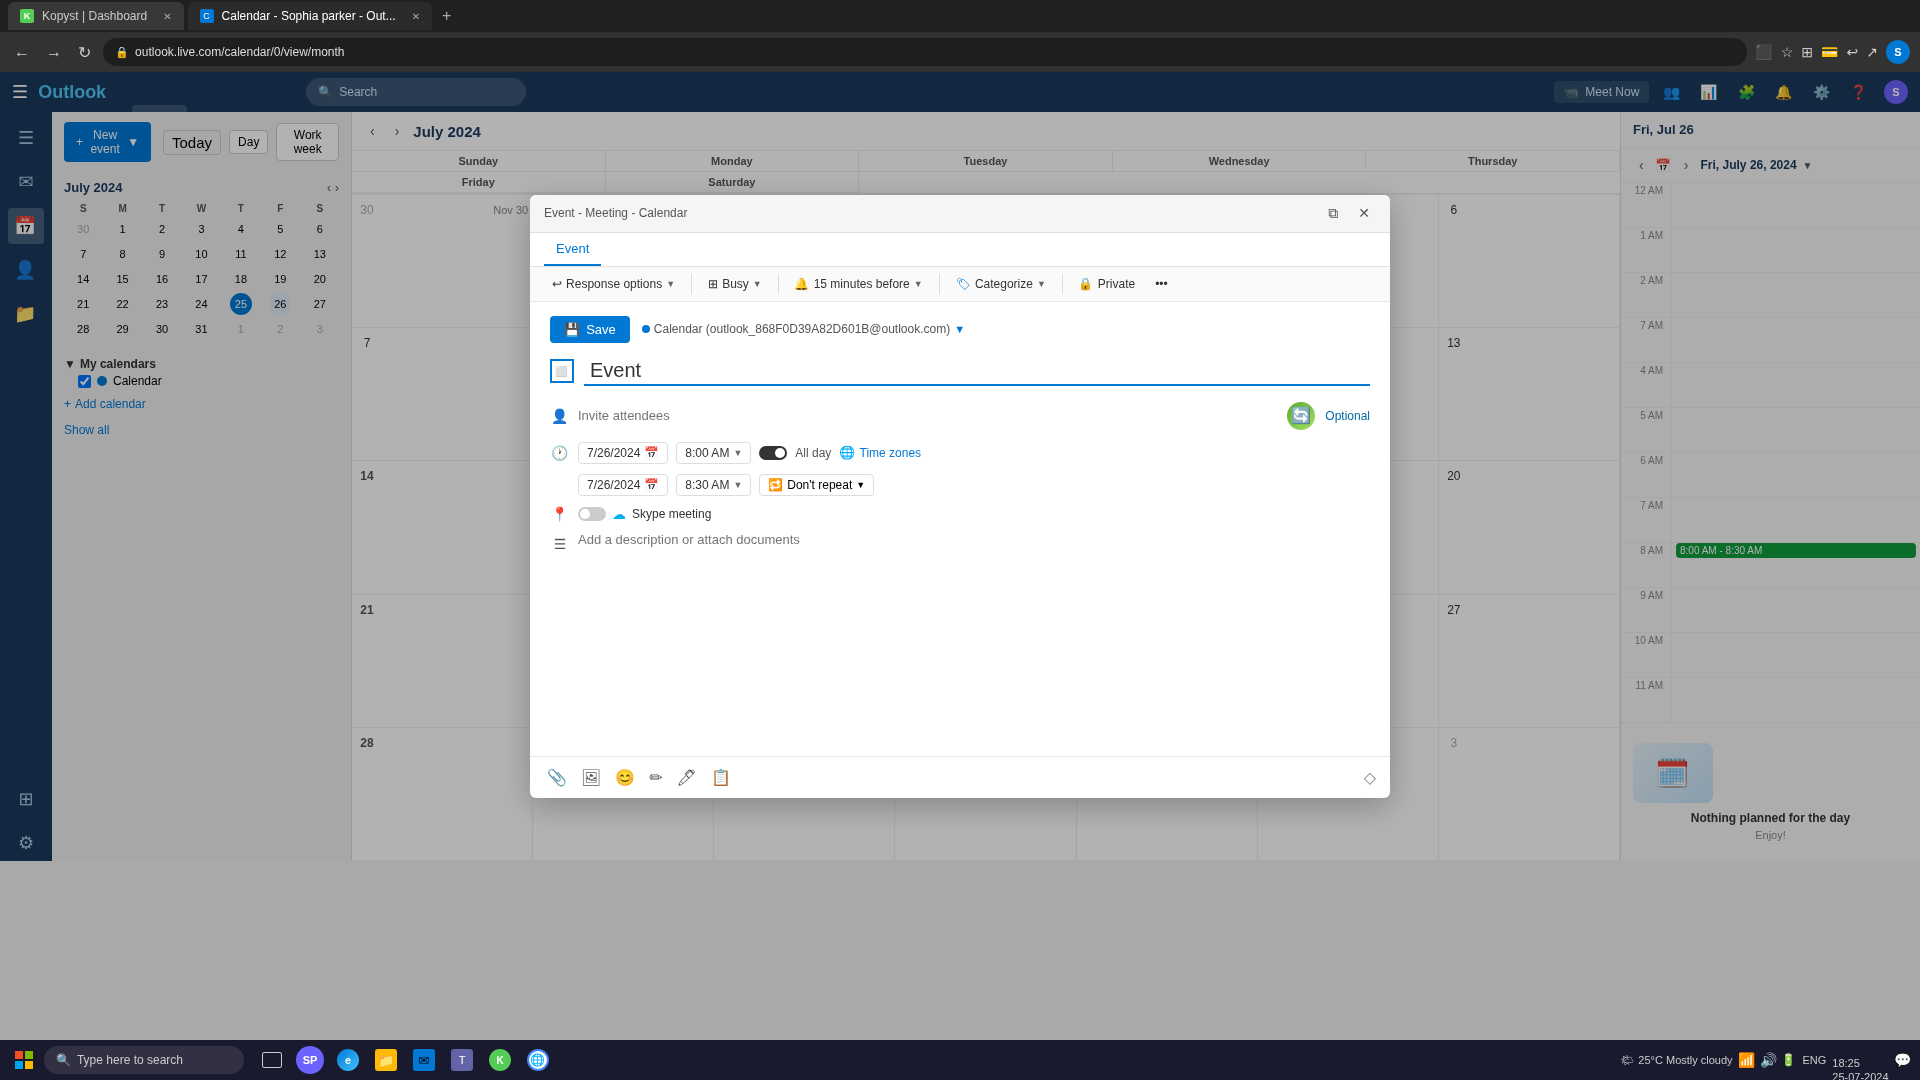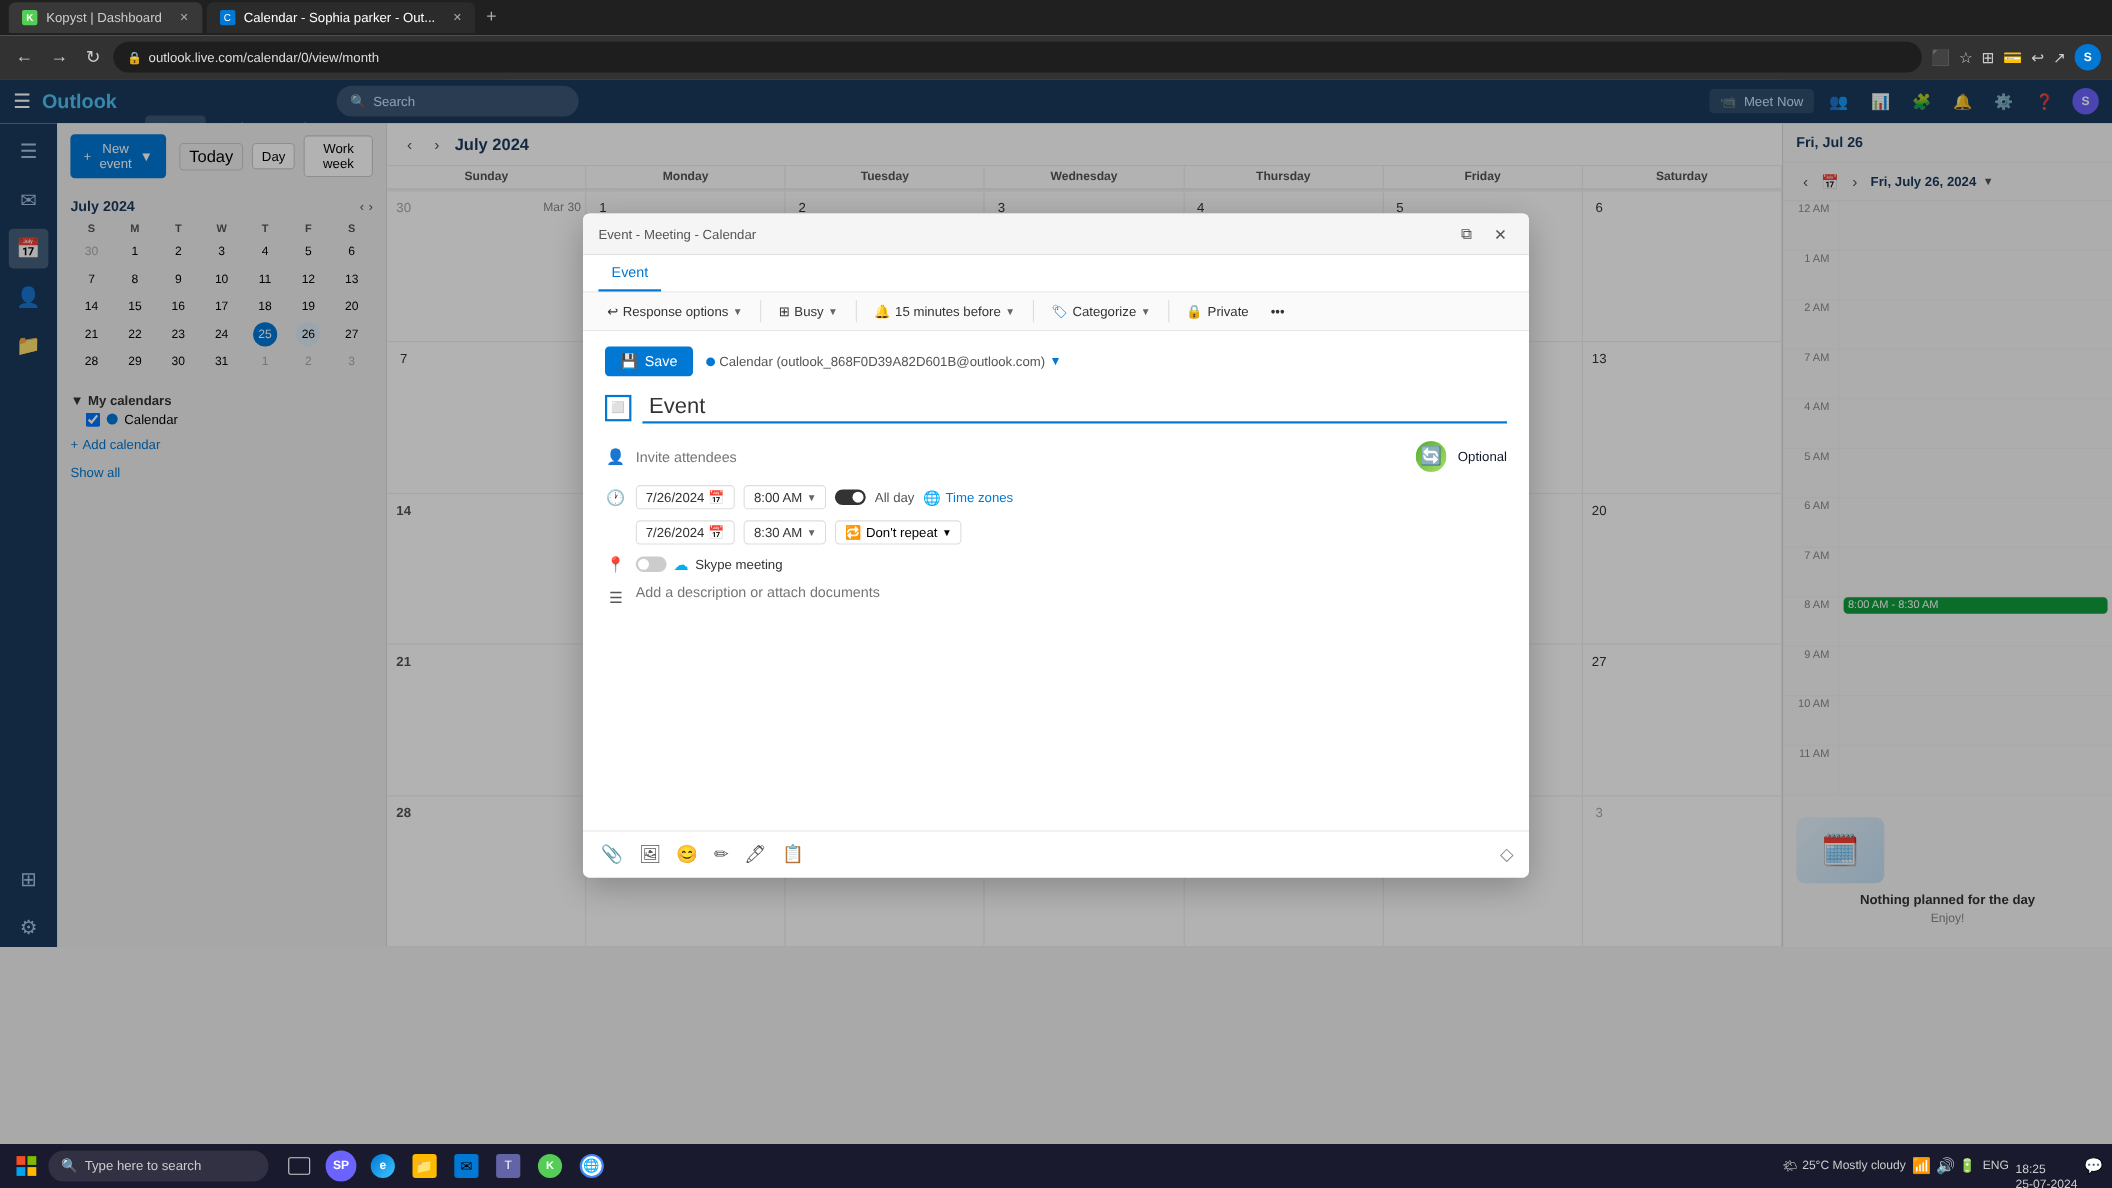--- a/index.html
+++ b/index.html
@@ -101,21 +101,21 @@
 
     .modal-body { padding: 14px 20px; }
     .event-title-row { display: flex; align-items: center; gap: 10px; margin-bottom: 14px; }
     .event-icon { width: 24px; height: 24px; border: 2px solid #0078d4; display: flex; align-items: center; justify-content: center; font-size: 10px; color: #0078d4; flex-shrink: 0; }
     .event-title-input { border: none; border-bottom: 2px solid #0078d4; font-size: 20px; color: #333; padding: 2px 6px; flex: 1; outline: none; background: transparent; }
     .event-title-input::placeholder { color: #aaa; }
 
     .modal-row { display: flex; align-items: center; gap: 8px; margin-bottom: 10px; }
     .modal-row-icon { width: 20px; color: #555; font-size: 14px; flex-shrink: 0; text-align: center; }
     .attendee-input { border: none; outline: none; font-size: 13px; color: #0078d4; flex: 1; background: transparent; }
-    .optional-btn { color: #0f172a; font-size: 12px; cursor: pointer; margin-left: auto; }
+    .optional-btn { color: #0369a1; font-size: 12px; cursor: pointer; margin-left: auto; }
     .calendar-owner { display: flex; align-items: center; gap: 4px; font-size: 12px; color: #555; }
     .calendar-dot { width: 8px; height: 8px; border-radius: 50%; background: #0078d4; }
     .calendar-dropdown { color: #0078d4; font-size: 11px; cursor: pointer; }
 
     .save-btn { background: #0078d4; color: white; border: none; border-radius: 4px; padding: 6px 14px; font-size: 13px; cursor: pointer; display: flex; align-items: center; gap: 6px; }
 
     .date-input { border: 1px solid #ddd; border-radius: 4px; padding: 3px 8px; font-size: 12px; color: #333; cursor: pointer; display: flex; align-items: center; gap: 4px; background: white; }
     .date-cal-icon { font-size: 12px; color: #555; cursor: pointer; }
     .time-select { border: 1px solid #ddd; border-radius: 4px; padding: 3px 8px; font-size: 12px; color: #333; cursor: pointer; background: white; display: flex; align-items: center; gap: 4px; }
     .time-arrow { font-size: 9px; color: #666; }
@@ -318,35 +318,35 @@
       </div>
     </div>
   </div>
 
   <div class="main-calendar">
     <div class="cal-header">
       <button class="cal-nav-btn">‹</button>
       <button class="cal-nav-btn">›</button>
       <span class="cal-title">July 2024</span>
     </div>
-    <div style="display:grid;grid-template-columns:repeat(7,1fr);border-bottom:1px solid #eee;">
+    <div style="display:grid;grid-template-columns:repeat(5,1fr);border-bottom:1px solid #eee;">
       <div class="month-day-header">Sunday</div>
       <div class="month-day-header">Monday</div>
       <div class="month-day-header">Tuesday</div>
       <div class="month-day-header">Wednesday</div>
       <div class="month-day-header">Thursday</div>
       <div class="month-day-header">Friday</div>
       <div class="month-day-header">Saturday</div>
     </div>
     <div class="month-grid" style="height:calc(100% - 80px);">
 
       <div class="month-cell">
         <div class="month-cell-header">
           <span class="month-day-num other-month">30</span>
-          <span class="day-label">Mar 30</span>
+          <span class="day-label">Nov 30</span>
         </div>
       </div>
       <div class="month-cell">
           <span class="month-day-num">1</span>
         </div>
       <div class="month-cell">
           <span class="month-day-num">2</span>
         </div>
       <div class="month-cell">
           <span class="month-day-num">3</span>

